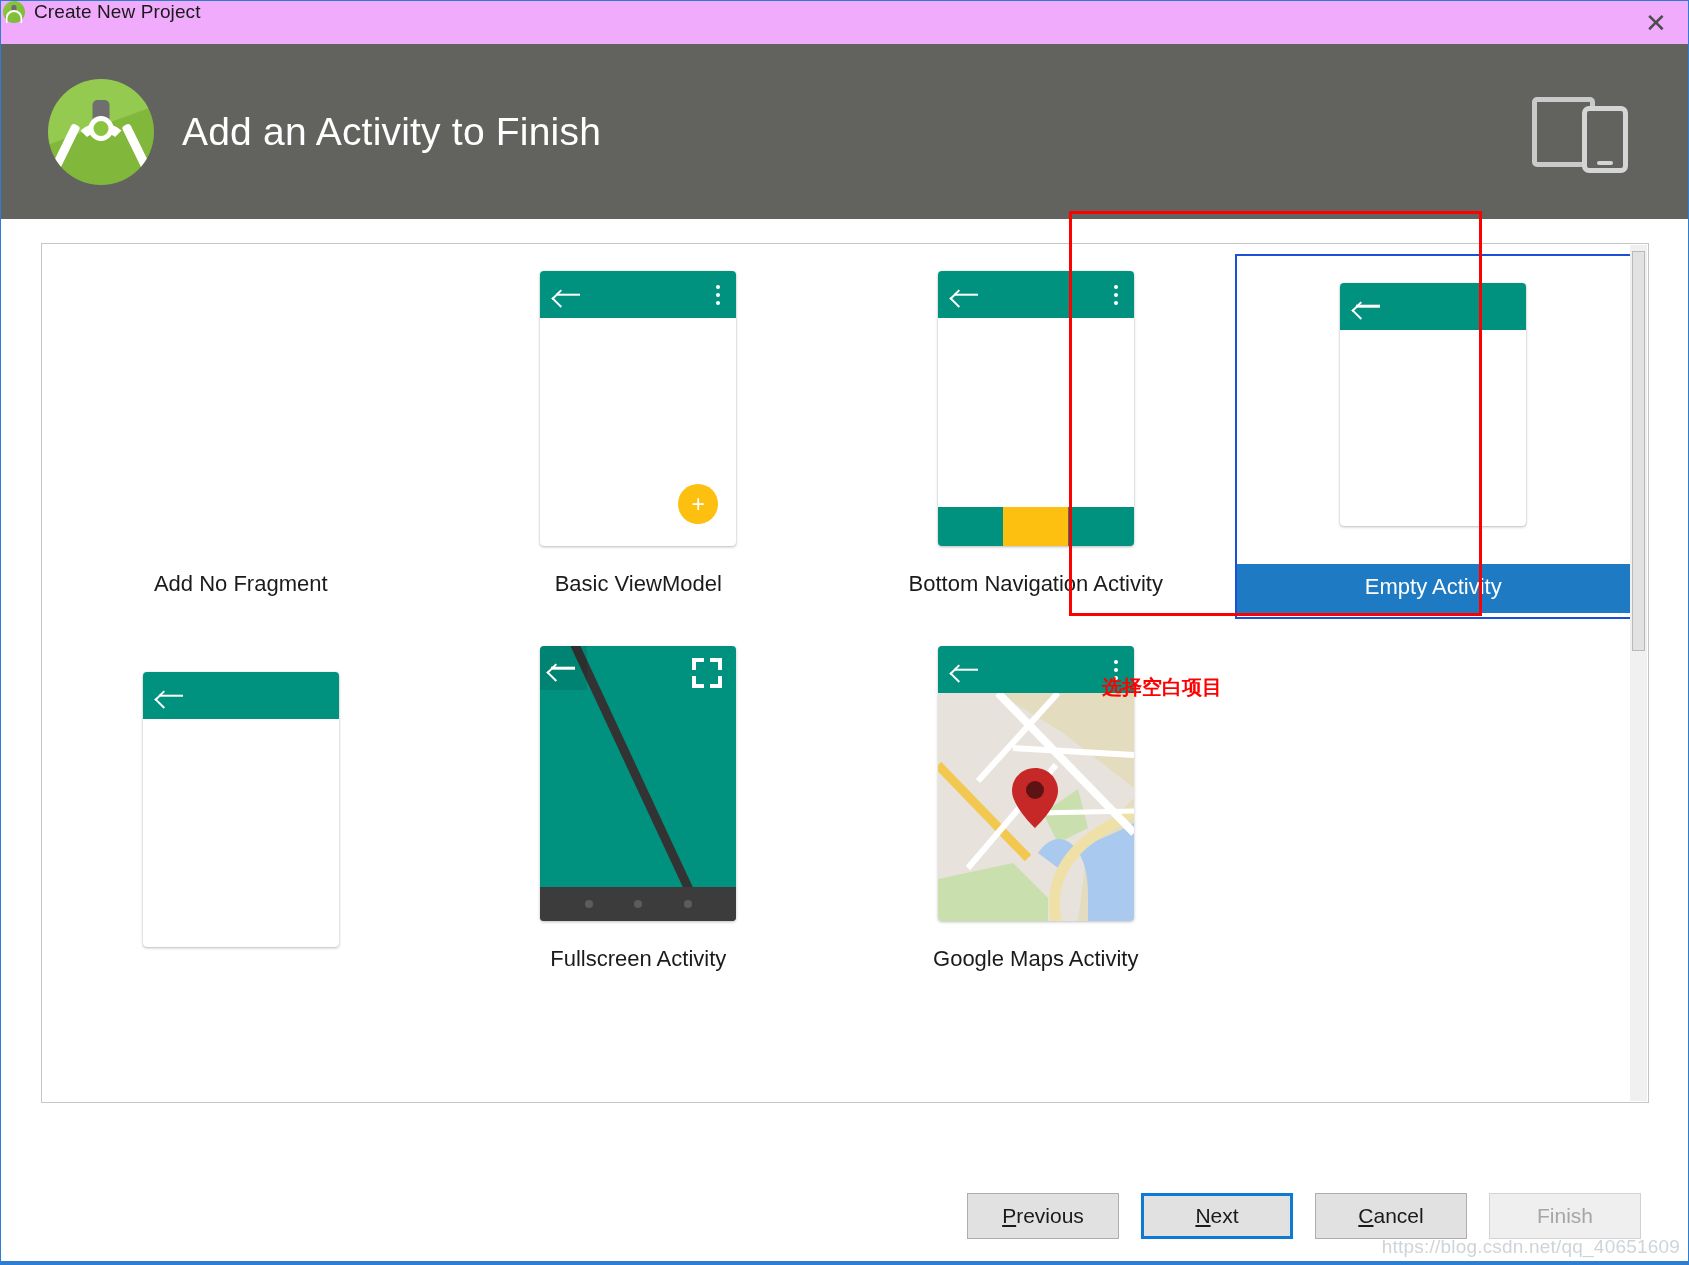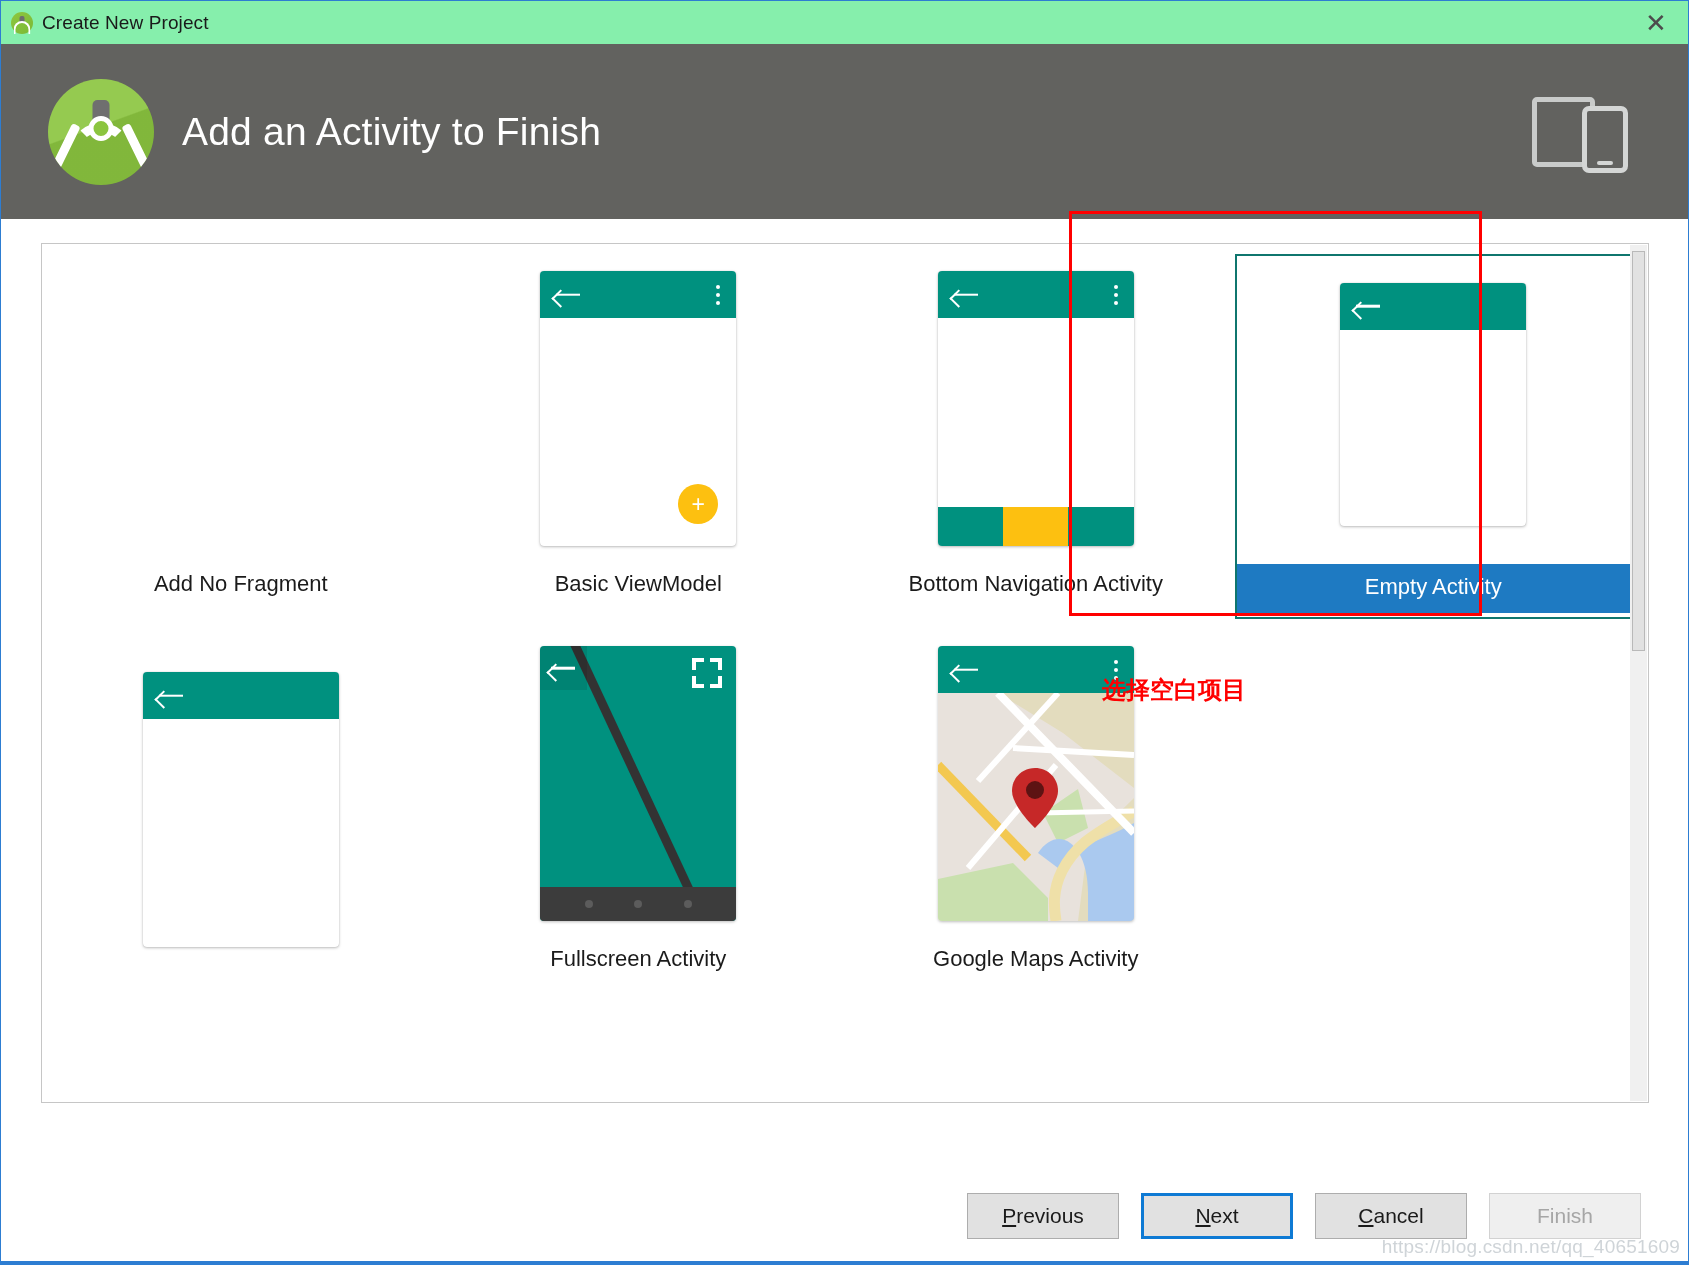--- a/index.html
+++ b/index.html
@@ -19,24 +19,24 @@
     background: #ffffff;
     border: 1px solid #2d7dd2;
     display: flex;
     flex-direction: column;
   }
 
   
   .titlebar {
     height: 43px;
     flex: 0 0 43px;
-    background: #86efac;
-    display: flex;
-    align-items: center;
-    padding-left: 10px;
+    background: #f0abfc;
+    display: flex;
+    align-items: flex-start;
+    padding-left: 2px;
     position: relative;
   }
   .titlebar-icon {
     width: 22px;
     height: 22px;
     flex: 0 0 22px;
     border-radius: 50%;
     background: linear-gradient(135deg,#8ec63f 0%,#7bb936 100%);
     position: relative;
     margin-right: 9px;
@@ -231,21 +231,21 @@
     justify-content: center;
   }
   .cell-label {
     font-size: 22px;
     color: #1b1b1b;
     text-align: center;
     padding: 8px 4px 18px 4px;
     width: 100%;
   }
   .cell.selected .cell-inner {
-    border: 2px solid #0f766e;
+    border: 2px solid #1d4ed8;
     gap: 12px;
   }
   .cell.selected .cell-label {
     background: #1e7ac2;
     color: #ffffff;
     padding: 10px 4px 13px 4px;
   }
 
   
   .phone {
@@ -446,21 +446,21 @@
   
   .annot-box {
     position: absolute;
     border: 3px solid #ff0000;
     pointer-events: none;
     z-index: 20;
   }
   .annot-text {
     position: absolute;
     color: #ff0000;
-    font-size: 24px;
+    font-size: 20px;
     font-weight: bold;
     z-index: 21;
     white-space: nowrap;
   }
 
   
   .vscroll {
     position: absolute;
     right: 1px; top: 1px;
     width: 17px;

